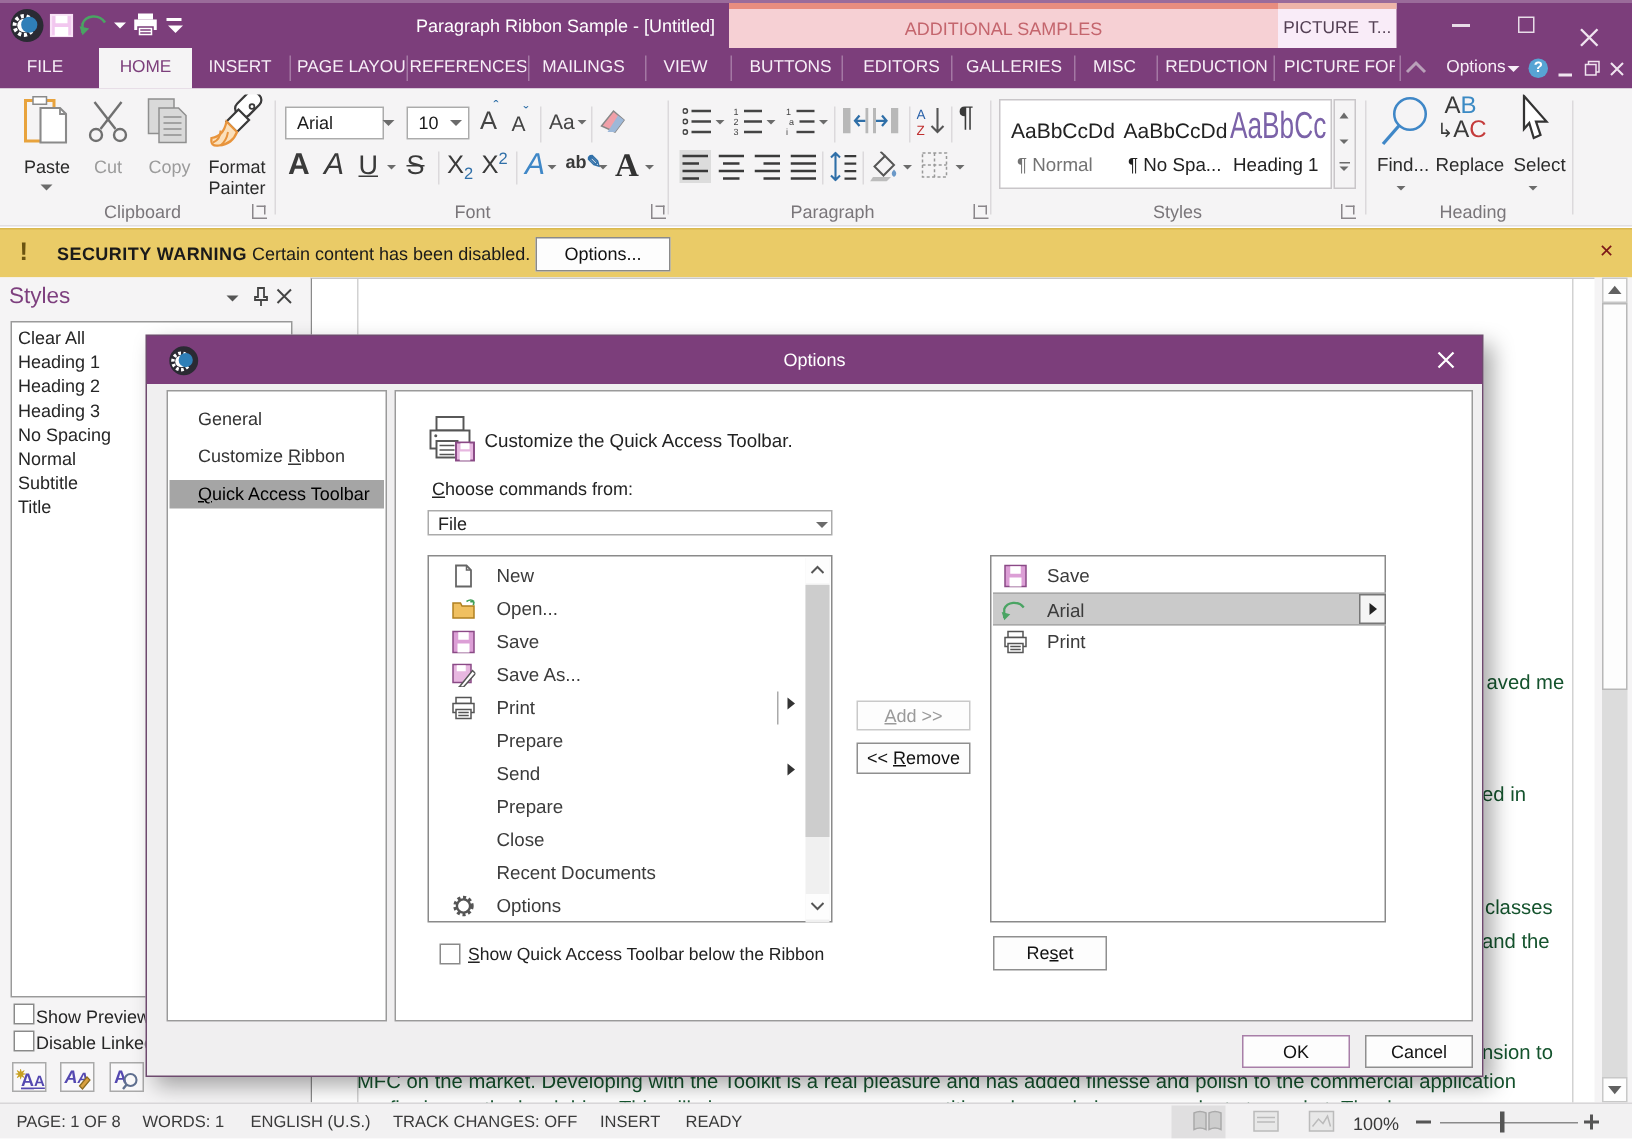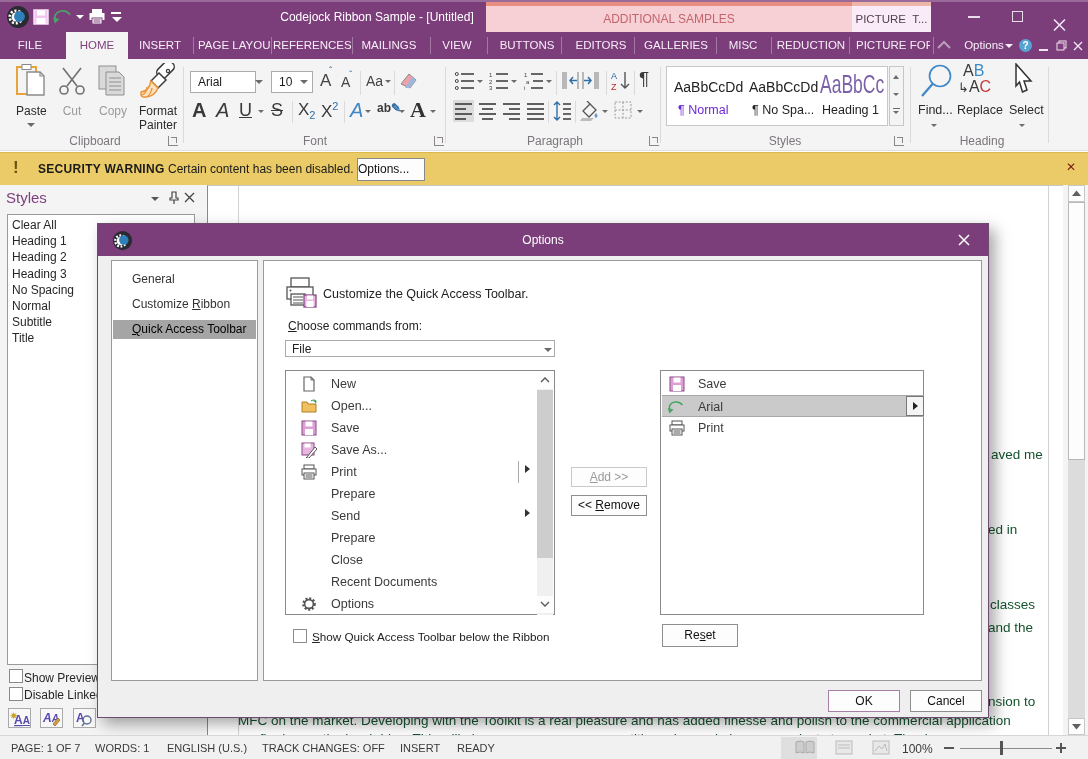--- a/index.html
+++ b/index.html
@@ -26,21 +26,21 @@
   .launcher{position:absolute;top:77px;width:10px;height:10px;border-left:1px solid #8a868a;border-bottom:1px solid #8a868a;}
   .launcher:after{content:"";position:absolute;right:1px;top:1px;width:5px;height:5px;border-right:1px solid #8a868a;border-top:1px solid #8a868a;}
   .biglabel{position:absolute;font-size:12px;color:#2b2b2b;text-align:center;}
   .graylabel{color:#9b9b9b;}
   .rbtn2{position:absolute;font-size:13px;color:#3b3b3b;}
   .combo{position:absolute;background:#fff;border:1px solid #ababab;font-size:12px;color:#1a1a1a;}
   .cararrow{position:absolute;width:0;height:0;border-left:4px solid transparent;border-right:4px solid transparent;border-top:4px solid #6b6b6b;}
   .dna{position:absolute;width:0;height:0;border-left:3px solid transparent;border-right:3px solid transparent;border-top:3px solid #6b6b6b;}
   
   #warnbar{position:absolute;left:0;top:152px;width:1088px;height:33px;background:#eacb67;border-top:1px solid #d9b84e;}
-  #warnbtn{position:absolute;left:357px;top:5px;width:68px;height:23px;background:#fdfdfd;border:1px solid #8a8a8a;font-size:12px;line-height:21px;color:#111;}
+  #warnbtn{position:absolute;left:357px;top:5px;width:90px;height:23px;background:#fdfdfd;border:1px solid #8a8a8a;font-size:12px;text-align:center;line-height:21px;color:#111;}
   
   #main{position:absolute;left:0;top:185px;width:1088px;height:550px;background:#f5f4f5;}
   #docarea{position:absolute;left:207px;top:0;width:856px;height:550px;background:#fff;border-left:1px solid #8a8a8a;border-top:1px solid #c8c8c8;}
   .pageline{position:absolute;top:0;width:1px;height:550px;background:#d2d2d2;}
   .docfrag{position:absolute;font-size:13.5px;color:#14532d;white-space:nowrap;}
   
   #vscroll{position:absolute;left:1068px;top:0;width:17px;height:550px;background:#dcdcdc;}
   .sbtn{position:absolute;left:0;width:17px;height:17px;background:#fdfdfd;border:1px solid #c8c8c8;}
   
   #stylespanel{position:absolute;left:0;top:0;width:207px;height:550px;background:#f5f4f5;}
@@ -68,21 +68,21 @@
   u{text-decoration:underline;}
   
   #statusbar{position:absolute;left:0;top:735px;width:1088px;height:24px;background:#f2f1f2;border-top:1px solid #d8d6d8;font-size:11px;color:#3a3a3a;}
   .stitem{position:absolute;top:6px;white-space:nowrap;}
 </style>
 </head>
 <body>
 <div id="app">
 
   <div id="titlebar">
-    <div id="title">Codejock Ribbon Sample - [Untitled]</div>
+    <div id="title">Paragraph Ribbon Sample - [Untitled]</div>
     <div class="pinkblk" id="addsamp">ADDITIONAL SAMPLES</div>
     <div class="pinkblk" id="picturet">PICTURE&nbsp; T...</div>
 
     <svg class="abs" style="left:6px;top:3px" width="24" height="24" viewBox="0 0 24 24">
       <circle cx="12" cy="12" r="11" fill="#2a2a33"></circle>
       <circle cx="10" cy="12" r="4.5" fill="#fff"></circle>
       <circle cx="10" cy="12" r="6.3" fill="none" stroke="#fff" stroke-width="2.6" stroke-dasharray="2.1 1.8"></circle>
       <circle cx="13.5" cy="11.5" r="5.4" fill="#2f7fb8"></circle>
     </svg>
     <svg class="abs" style="left:33px;top:7px" width="16" height="16" viewBox="0 0 16 16">
@@ -347,21 +347,21 @@
           <line x1="1" y1="9" x2="17" y2="9"></line>
         </g>
       </svg>
     <div class="dna" style="left:637px;top:51px"></div>
     <div class="glabel" style="left:515px;width:80px">Paragraph</div>
     <div class="launcher" style="left:649px"></div>
     <div class="gsep" style="left:660px"></div>
 
     <div class="abs" style="left:666px;top:7px;width:222px;height:60px;background:#fff;border:1px solid #c9c6c9"></div>
     <div class="abs" style="left:674px;top:20px;font-size:14px;color:#222">AaBbCcDd</div>
-    <div class="abs" style="left:678px;top:44px;font-size:12.5px;color:#6d28d9">¶ Normal</div>
+    <div class="abs" style="left:678px;top:44px;font-size:12.5px;color:#737373">¶ Normal</div>
     <div class="abs" style="left:749px;top:20px;font-size:14px;color:#222">AaBbCcDd</div>
     <div class="abs" style="left:752px;top:44px;font-size:12.5px;color:#222">¶ No Spa...</div>
     <div class="abs" style="left:820px;top:11px;font-size:25px;color:#7b62a8;transform:scaleX(0.7);transform-origin:left top">AaBbCc</div>
     <div class="abs" style="left:822px;top:44px;font-size:12.5px;color:#222">Heading 1</div>
     <div class="abs" style="left:889px;top:7px;width:15px;height:60px;background:#f5f4f5;border:1px solid #c9c6c9"></div>
     <div class="dna" style="left:893px;top:16px;border-top:none;border-bottom:4px solid #6b6b6b"></div>
     <div class="dna" style="left:893px;top:34px"></div>
     <div class="dna" style="left:893px;top:52px"></div>
     <div class="abs" style="left:893px;top:49px;width:7px;height:1px;background:#6b6b6b"></div>
     <div class="glabel" style="left:745px;width:80px">Styles</div>
@@ -608,21 +608,21 @@
     <div class="dlgbtn" style="left:473px;top:271px;width:76px;height:21px;line-height:19px">&lt;&lt; <u>R</u>emove</div>
 
     <div class="ckbx" style="left:195px;top:405px"></div>
     <div class="dtext" style="left:214px;top:406px;font-size:11.7px"><u>S</u>how Quick Access Toolbar below the Ribbon</div>
     <div class="dlgbtn" style="left:564px;top:400px;width:76px;height:23px;line-height:21px">Re<u>s</u>et</div>
     <div class="dlgbtn" style="left:730px;top:466px;width:72px;height:22px;line-height:20px;border-color:#a87fa8">OK</div>
     <div class="dlgbtn" style="left:812px;top:466px;width:72px;height:22px;line-height:20px">Cancel</div>
   </div>
 
   <div id="statusbar">
-    <div class="stitem" style="left:11px">PAGE: 1 OF 7</div>
+    <div class="stitem" style="left:11px">PAGE: 1 OF 8</div>
     <div class="stitem" style="left:95px">WORDS: 1</div>
     <div class="stitem" style="left:167px">ENGLISH (U.S.)</div>
     <div class="stitem" style="left:262px">TRACK CHANGES: OFF</div>
     <div class="stitem" style="left:400px">INSERT</div>
     <div class="stitem" style="left:457px">READY</div>
     <div class="abs" style="left:781px;top:1px;width:36px;height:22px;background:#e0dfe0"></div>
     <svg class="abs" style="left:795px;top:4px" width="20" height="15" viewBox="0 0 20 15">
         <path d="M1 2 Q5 0 9 2 L9 13 Q5 11 1 13 Z M11 2 Q15 0 19 2 L19 13 Q15 11 11 13 Z" fill="#cdcdcd" stroke="#aaa"></path>
       </svg>
     <svg class="abs" style="left:835px;top:4px" width="18" height="15" viewBox="0 0 18 15">

